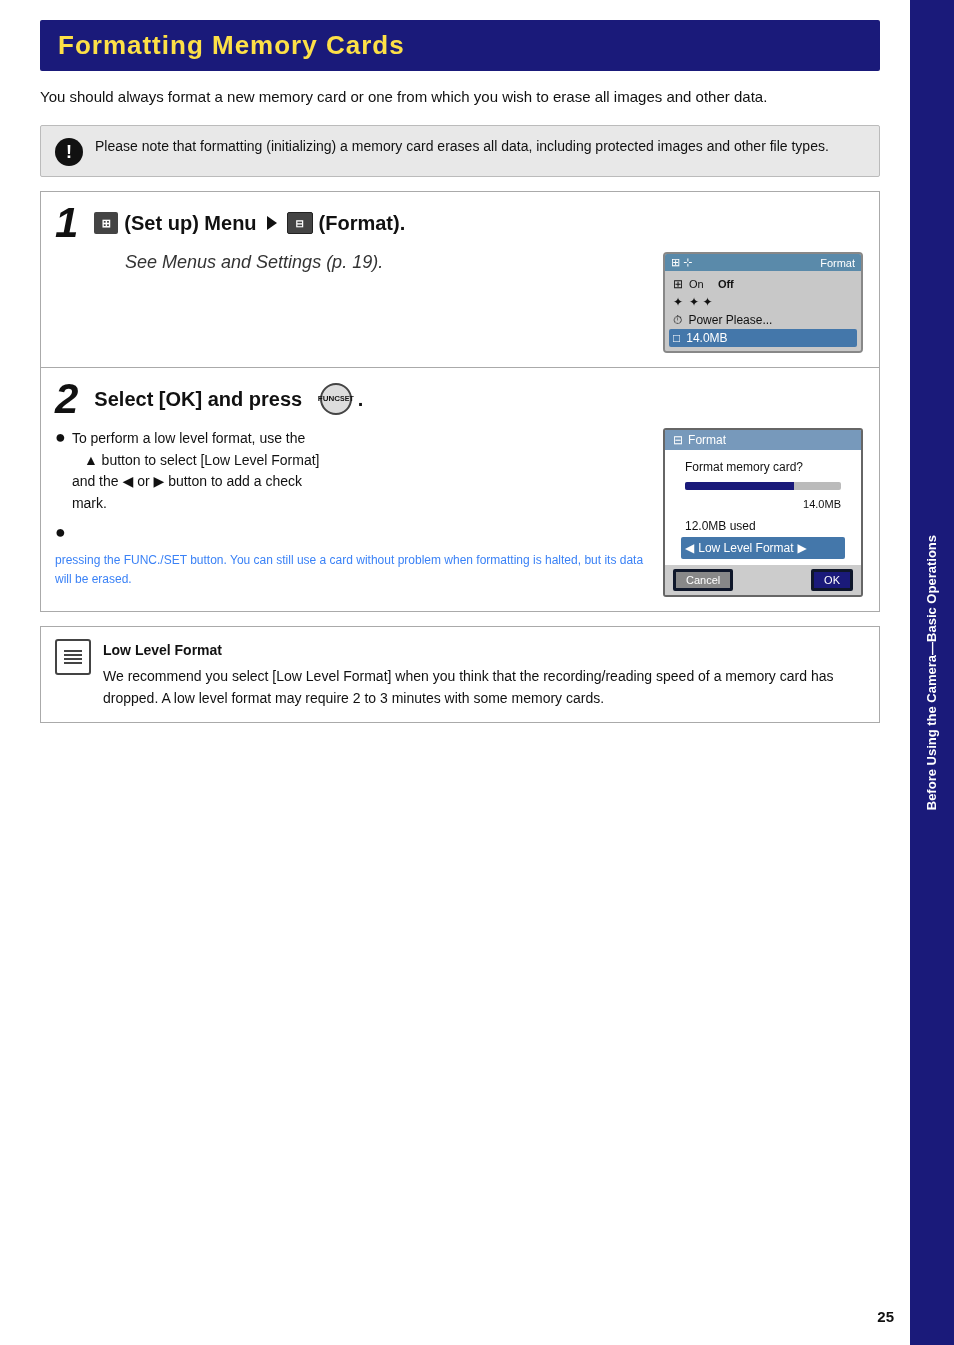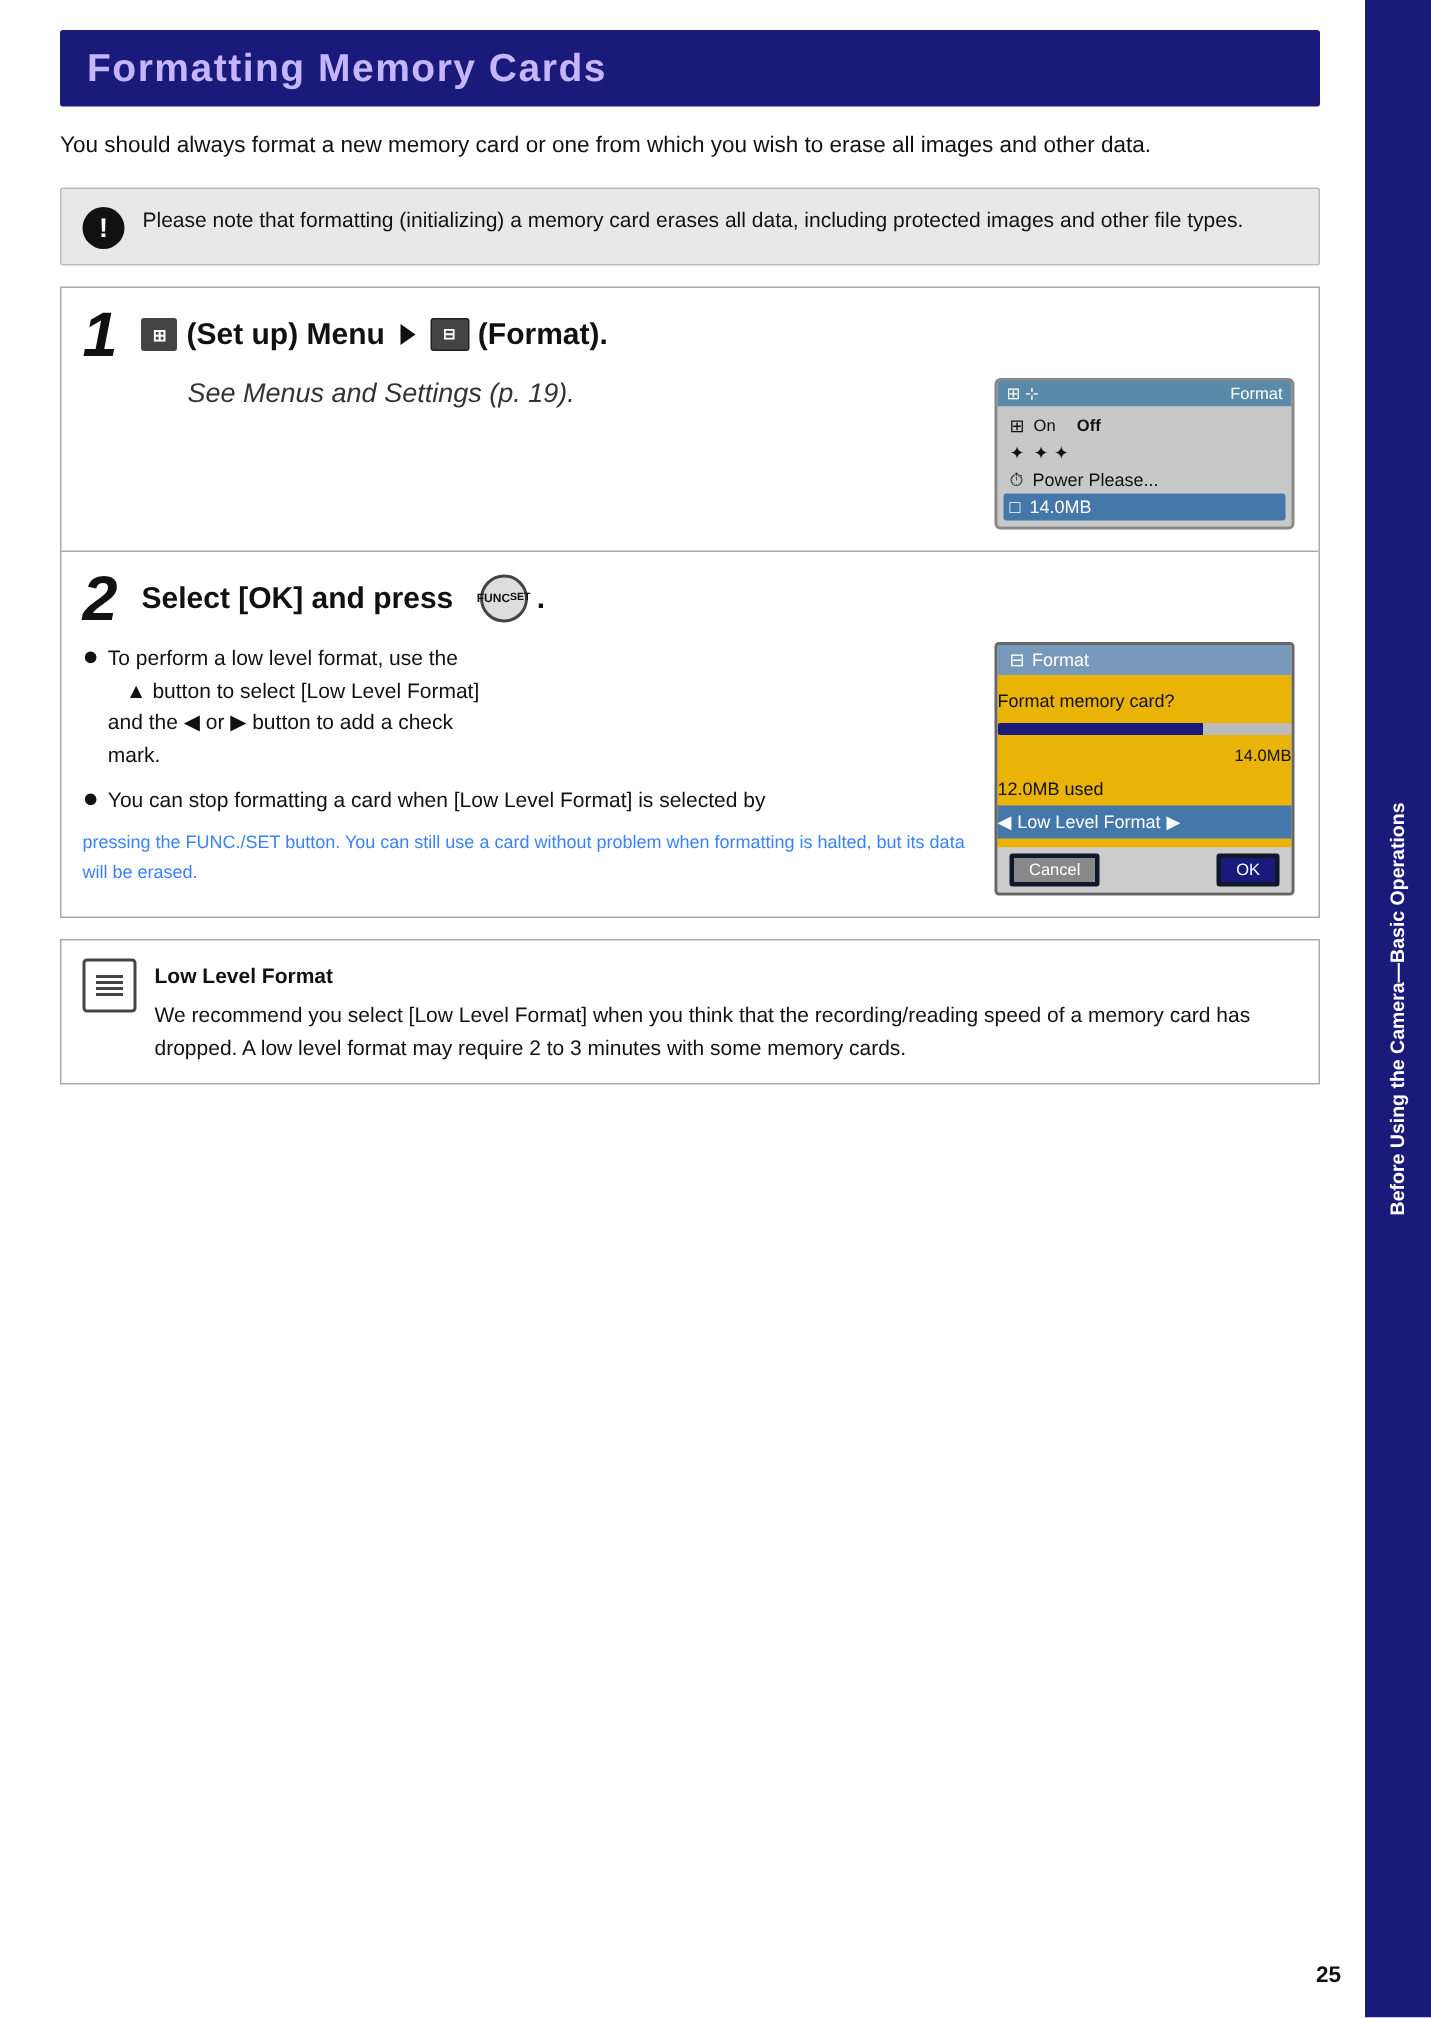--- a/index.html
+++ b/index.html
@@ -56,21 +56,21 @@
       color: #fff;
       padding: 10px 18px;
       margin-bottom: 14px;
       border-radius: 2px;
     }
 
     .title-bar h1 {
       font-size: 26px;
       font-weight: 900;
       letter-spacing: 1px;
-      color: #c4b5fd;
+      color: #fde047;
       font-family: Arial Black, Arial, sans-serif;
     }
 
     
     .intro-para {
       font-size: 15px;
       line-height: 1.6;
       margin-bottom: 16px;
       color: #111;
     }
@@ -262,22 +262,22 @@
       background: #7799bb;
       color: #fff;
       font-size: 12px;
       padding: 3px 8px;
       display: flex;
       align-items: center;
       gap: 5px;
     }
 
     .format-dialog-body {
-      padding: 6px 0;
-      background: #eab308;
+      padding: 6px 20px;
+      background: #ffffff;
     }
 
     .format-dialog-row {
       padding: 2px 0;
       font-size: 12px;
       color: #111;
       line-height: 1.5;
     }
 
     .progress-bar-wrap {
@@ -536,21 +536,20 @@
                   To perform a low level format, use the<br>
                   <span style="margin-left:12px;">▲ button to select [Low Level Format]</span><br>
                   <span>and the ◀ or ▶ button to add a check</span><br>
                   <span>mark.</span>
                 </span>
               </li>
             </ul>
             <ul class="bullet-list" style="margin-top:6px;">
               <li>
                 <span class="bullet-dot">●</span>
-                <span>You can stop formatting a card when [Low Level Format] is selected by</span>
               </li>
             </ul>
             <p class="extra-para">
               pressing the FUNC./SET button. You can still use a card without problem when formatting is halted, but its data will be erased.
             </p>
           </div>
 
           <div class="format-dialog">
             <div class="format-dialog-header">
               <span>⊟</span>

